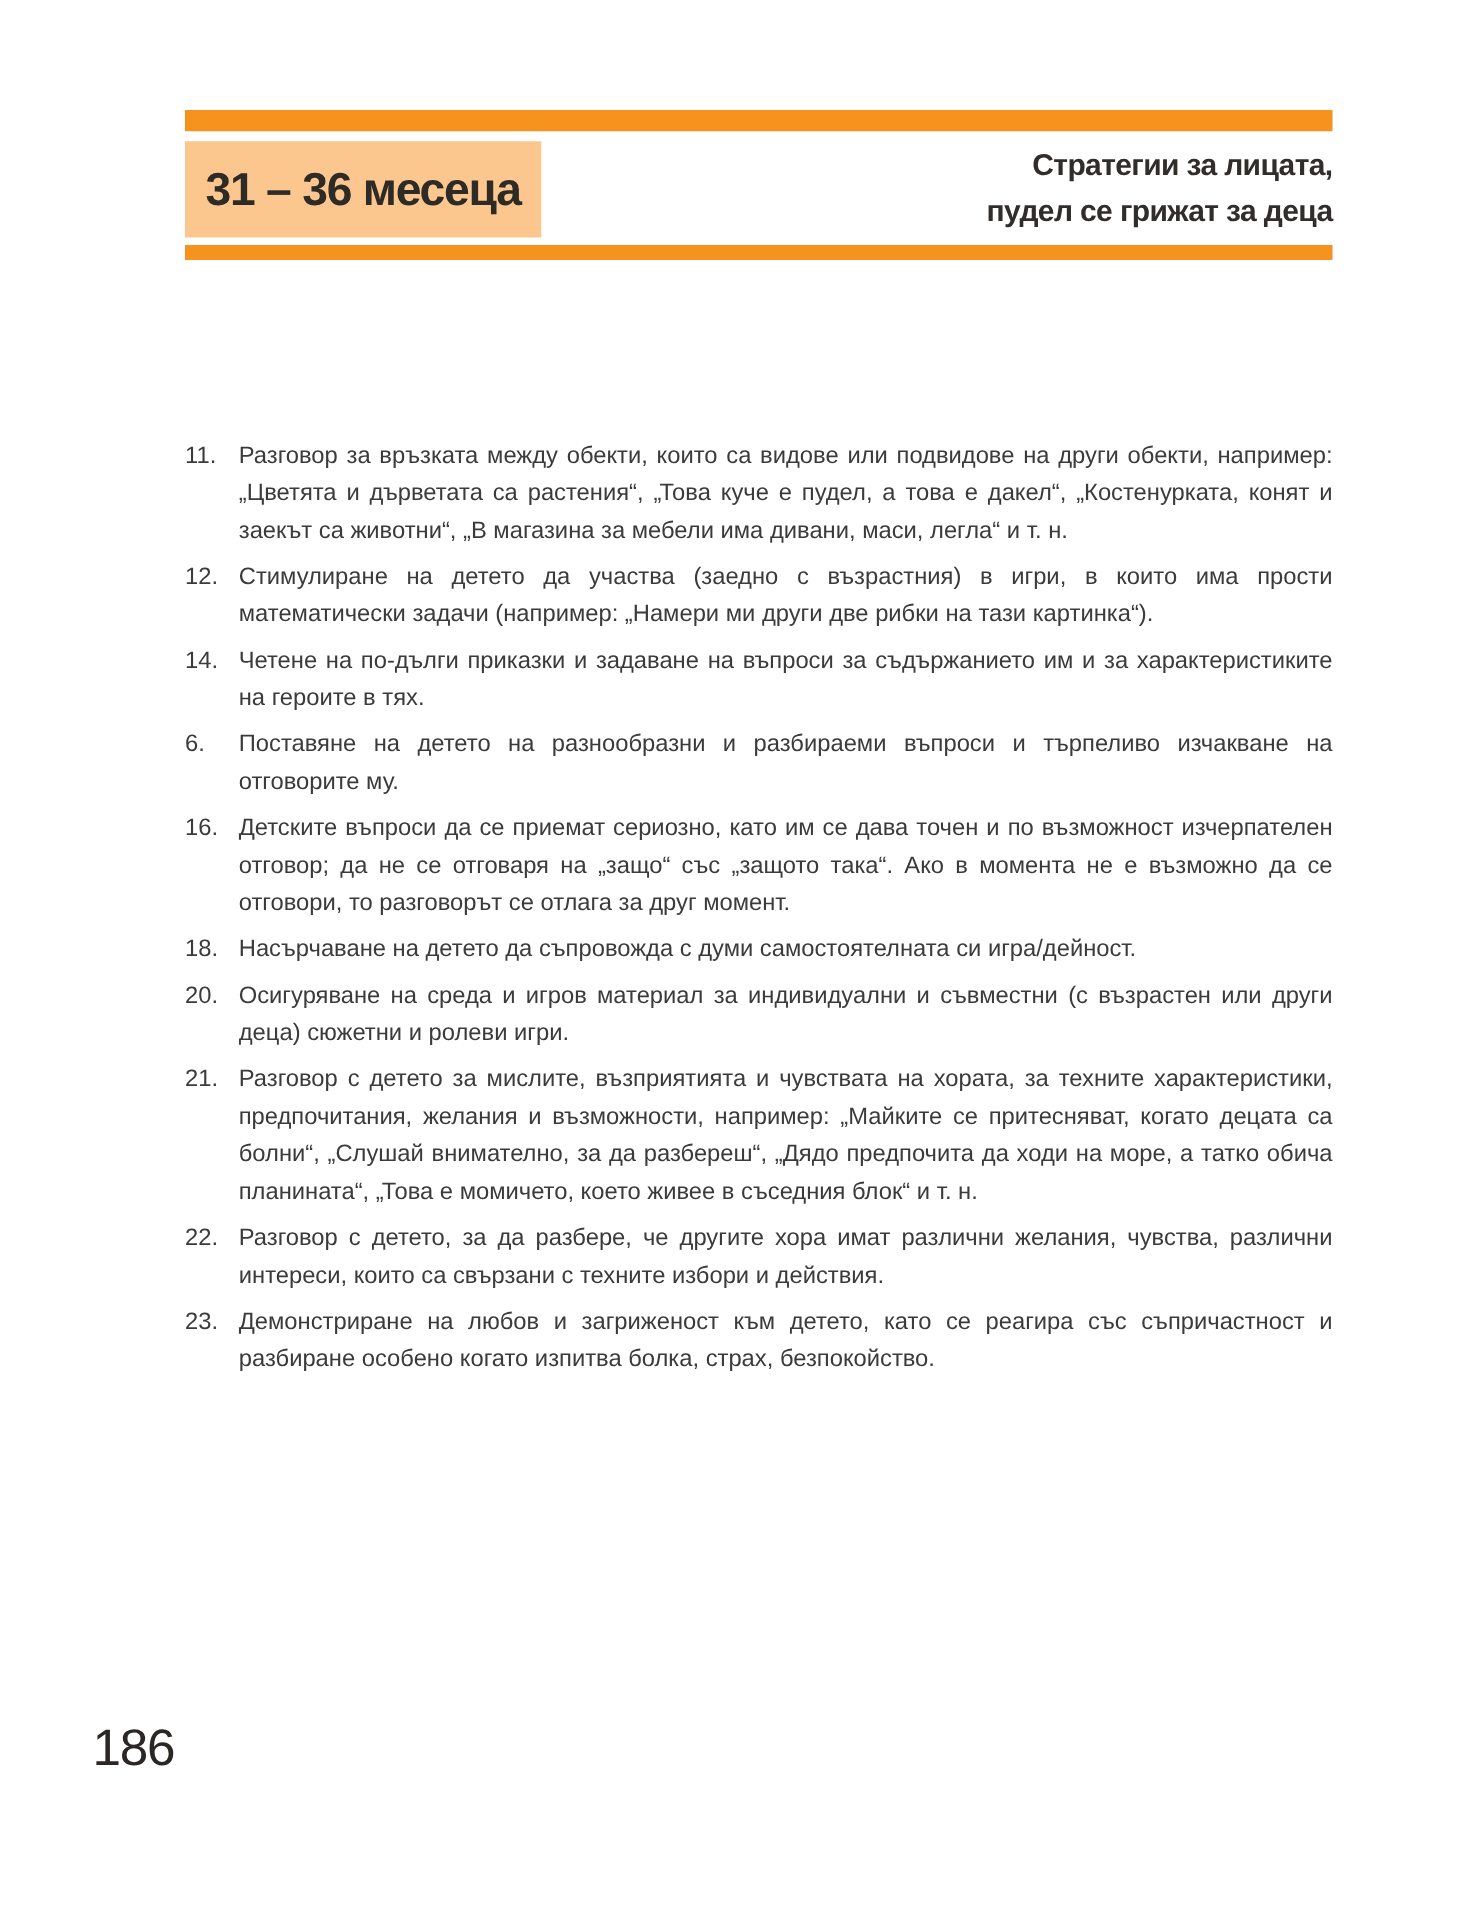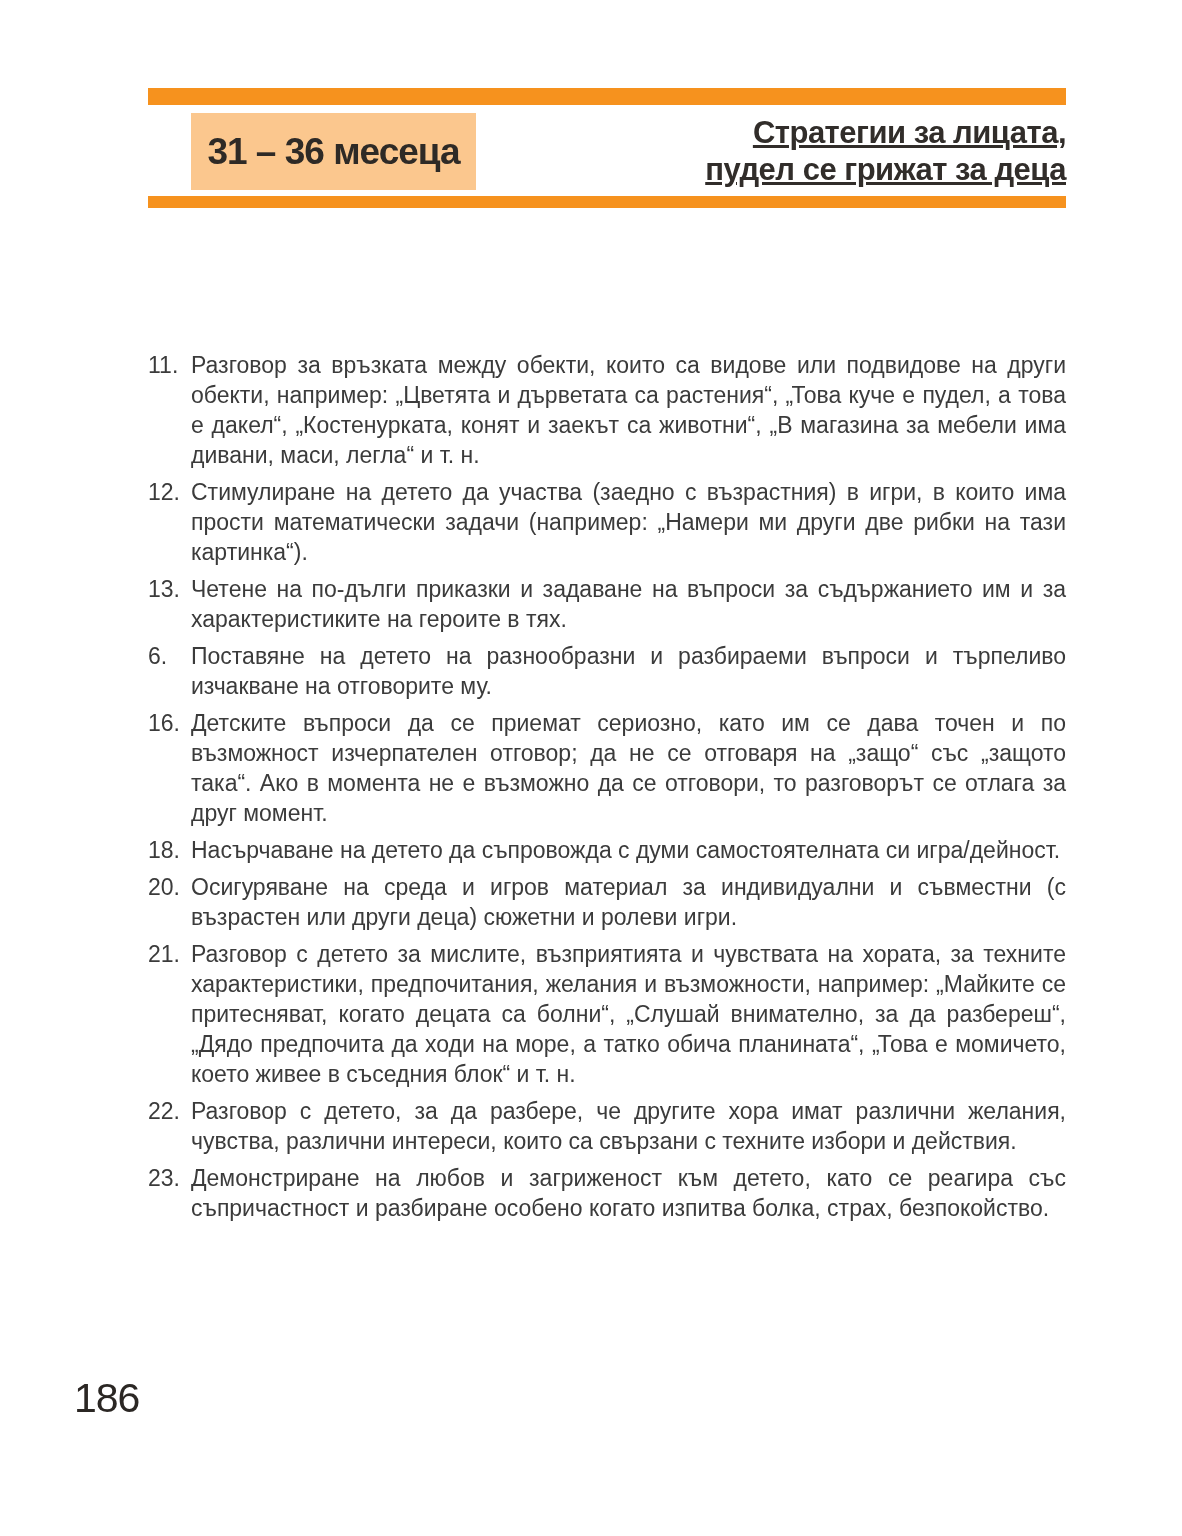--- a/index.html
+++ b/index.html
@@ -26,51 +26,49 @@
   .age-box {
     position: absolute;
     left: 148px;
     top: 113px;
     width: 285px;
     height: 77px;
     background: #FBC78E;
     display: flex;
     align-items: center;
     justify-content: center;
-    margin-left: 43px;
   }
   .age-box span {
     font-size: 37px;
     font-weight: bold;
     color: #2E2A26;
     letter-spacing: -1px;
     white-space: nowrap;
   }
   .header-title {
     position: absolute;
     right: 116px;
     top: 114px;
     text-align: right;
-    font-size: 31px;
+    font-size: 24px;
     line-height: 37px;
     font-weight: bold;
     color: #312D2A;
     letter-spacing: -0.5px;
-    text-decoration: underline;
   }
   .content {
     position: absolute;
     left: 148px;
     top: 350px;
     width: 918px;
   }
   .item {
     display: flex;
     margin: 0 0 7px 0;
-    font-size: 23px;
+    font-size: 19px;
     line-height: 30px;
     color: #3B3B3B;
   }
   .item .num {
     flex: 0 0 43px;
     width: 43px;
   }
   .item .txt {
     flex: 1;
     margin: 0;
@@ -107,21 +105,21 @@
   <main class="content">
     <div class="item">
       <span class="num">11.</span>
       <p class="txt">Разговор за връзката между обекти, които са видове или подвидове на други обекти, например: „Цветята и дърветата са растения“, „Това куче е пудел, а това е дакел“, „Костенурката, конят и заекът са животни“, „В магазина за мебели има дивани, маси, легла“ и т. н.</p>
     </div>
     <div class="item">
       <span class="num">12.</span>
       <p class="txt">Стимулиране на детето да участва (заедно с възрастния) в игри, в които има прости математически задачи (например: „Намери ми други две рибки на тази картинка“).</p>
     </div>
     <div class="item">
-      <span class="num">13.</span>
+      <span class="num">14.</span>
       <p class="txt">Четене на по-дълги приказки и задаване на въпроси за съдържанието им и за характеристиките на героите в тях.</p>
     </div>
     <div class="item">
       <span class="num">6.</span>
       <p class="txt">Поставяне на детето на разнообразни и разбираеми въпроси и търпеливо изчакване на отговорите му.</p>
     </div>
     <div class="item">
       <span class="num">16.</span>
       <p class="txt">Детските въпроси да се приемат сериозно, като им се дава точен и по възможност изчерпателен отговор; да не се отговаря на „защо“ със „защото така“. Ако в момента не е възможно да се отговори, то разговорът се отлага за друг момент.</p>
     </div>

